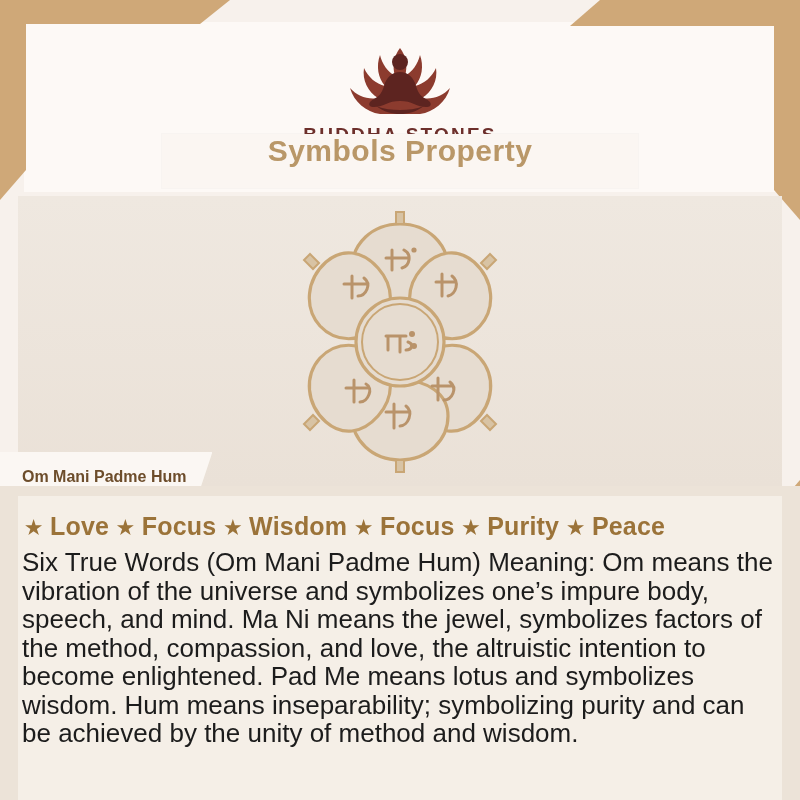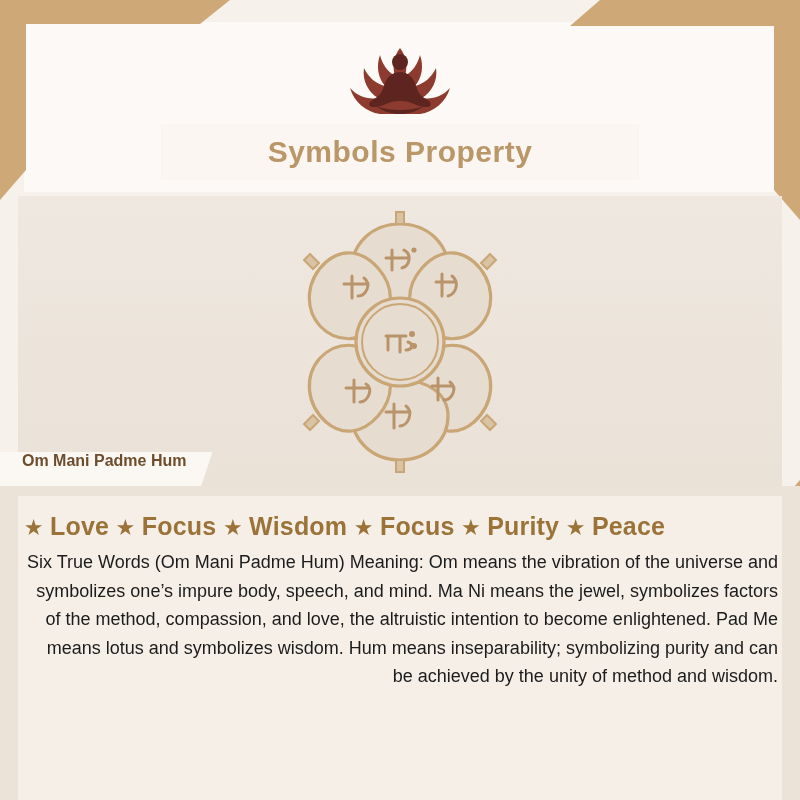--- a/index.html
+++ b/index.html
@@ -83,27 +83,26 @@
     font-size: 19px;
     font-weight: bold;
     letter-spacing: 2.2px;
     color: #6d2f2b;
     font-family: "Liberation Sans", sans-serif;
   }
 
   
   .title-bar {
     position: absolute;
-    top: 125px;
+    top: 134px;
     left: 162px;
     width: 476px;
     height: 54px;
     background: #fbf6f2;
     display: flex;
-    align-items: center;
     justify-content: center;
     box-shadow: 0 0 0 1px rgba(0,0,0,0.02);
   }
   .title-text {
     font-size: 30px;
     font-weight: bold;
     color: #b99768;
     letter-spacing: 0.5px;
   }
 
@@ -130,21 +129,21 @@
 
   
   .ribbon {
     position: absolute;
     top: 452px;
     left: 0;
     height: 34px;
     padding: 0 26px 8px 22px;
     background: #fbf7f3;
     display: flex;
-    align-items: flex-start;
+    align-items: flex-end;
     clip-path: polygon(0 0, 100% 0, calc(100% - 14px) 100%, 0 100%);
     box-shadow: 0 1px 2px rgba(0,0,0,0.05);
   }
   .ribbon-text {
     font-size: 16px;
     font-weight: bold;
     color: #6d4d2b;
     white-space: nowrap;
   }
 
@@ -184,25 +183,24 @@
     font-size: 22px;
     color: #9b7339;
     padding: 0 2px;
   }
 
   .body-text {
     position: absolute;
     top: 548px;
     left: 22px;
     width: 756px;
-    font-size: 18px;
+    font-size: 26px;
     line-height: 28.5px;
     color: #1c1c1c;
     font-family: "Liberation Sans", sans-serif;
-    text-align: right;
   }
   .body-text p {
     margin: 0;
   }
   .body-text p + p {
     margin-top: 0px;
   }
 </style>
 </head>
 <body>

